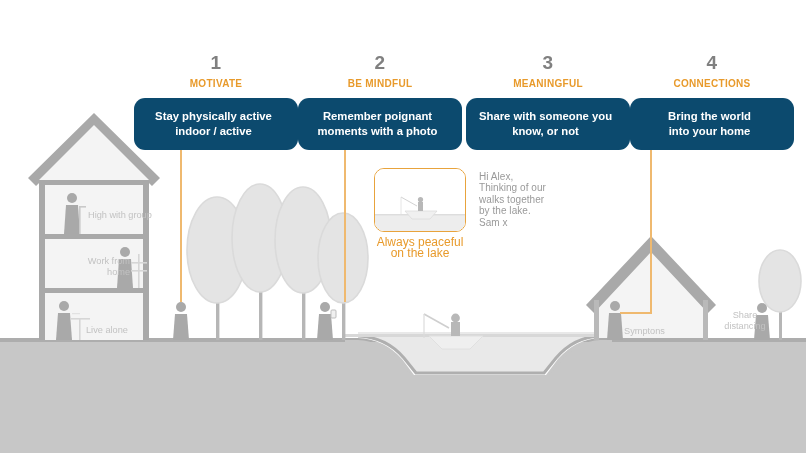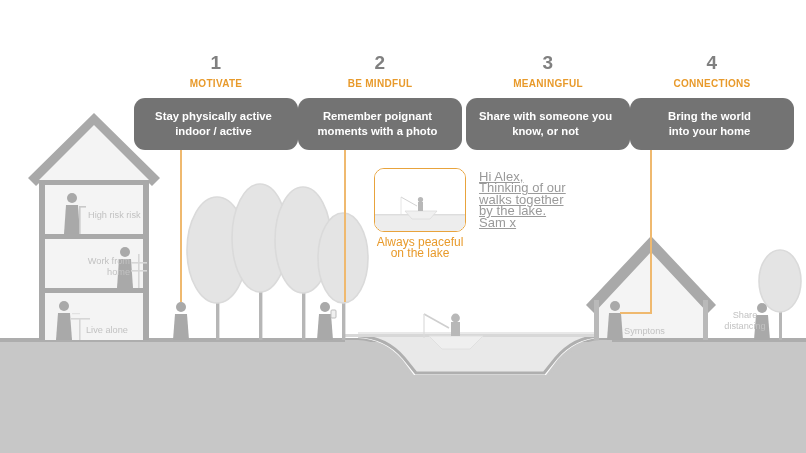--- a/index.html
+++ b/index.html
@@ -36,21 +36,21 @@
     font-size: 10px;
     font-weight: bold;
     color: #E89A2B;
     letter-spacing: 0.3px;
     line-height: 17px;
     margin-top: 1px;
     white-space: nowrap;
   }
   .step-card {
     margin-top: 6px;
-    background: #737373;
+    background: #0c4a6e;
     border-radius: 11px;
     color: #ffffff;
     font-size: 11.3px;
     font-weight: bold;
     line-height: 14.5px;
     padding: 11px 8px 12px 3px;
     min-height: 48px;
     display: flex;
     align-items: center;
     justify-content: center;
@@ -76,25 +76,24 @@
     margin-top: 5px;
     font-size: 12px;
     color: #E89A2B;
     line-height: 11px;
   }
 
   
   #message-block {
     position: absolute;
     left: 479px; top: 171px;
-    font-size: 13px;
+    font-size: 10px;
     color: #9a9a9a;
     line-height: 11.4px;
     letter-spacing: 0.05px;
-    text-decoration: underline;
   }
   #message-block div { white-space: nowrap; }
 
   
   .scene-label {
     position: absolute;
     color: #c2c2c2;
     font-size: 9.2px;
     line-height: 11px;
   }
@@ -301,21 +300,21 @@
   </div>
 
   <div id="message-block">
     <div>Hi Alex,</div>
     <div>Thinking of our</div>
     <div>walks together</div>
     <div>by the lake.</div>
     <div>Sam x</div>
   </div>
 
-  <div class="scene-label" id="label-high-risk">High risk risk</div>
+  <div class="scene-label" id="label-high-risk">High with group</div>
   <div class="scene-label" id="label-work-home">
     <div>Work from</div>
     <div>home</div>
   </div>
   <div class="scene-label" id="label-live-alone">Live alone</div>
   <div class="scene-label" id="label-symptons">Symptons</div>
   <div class="scene-label" id="label-social">
     <div>Share</div>
     <div>distancing</div>
   </div>

